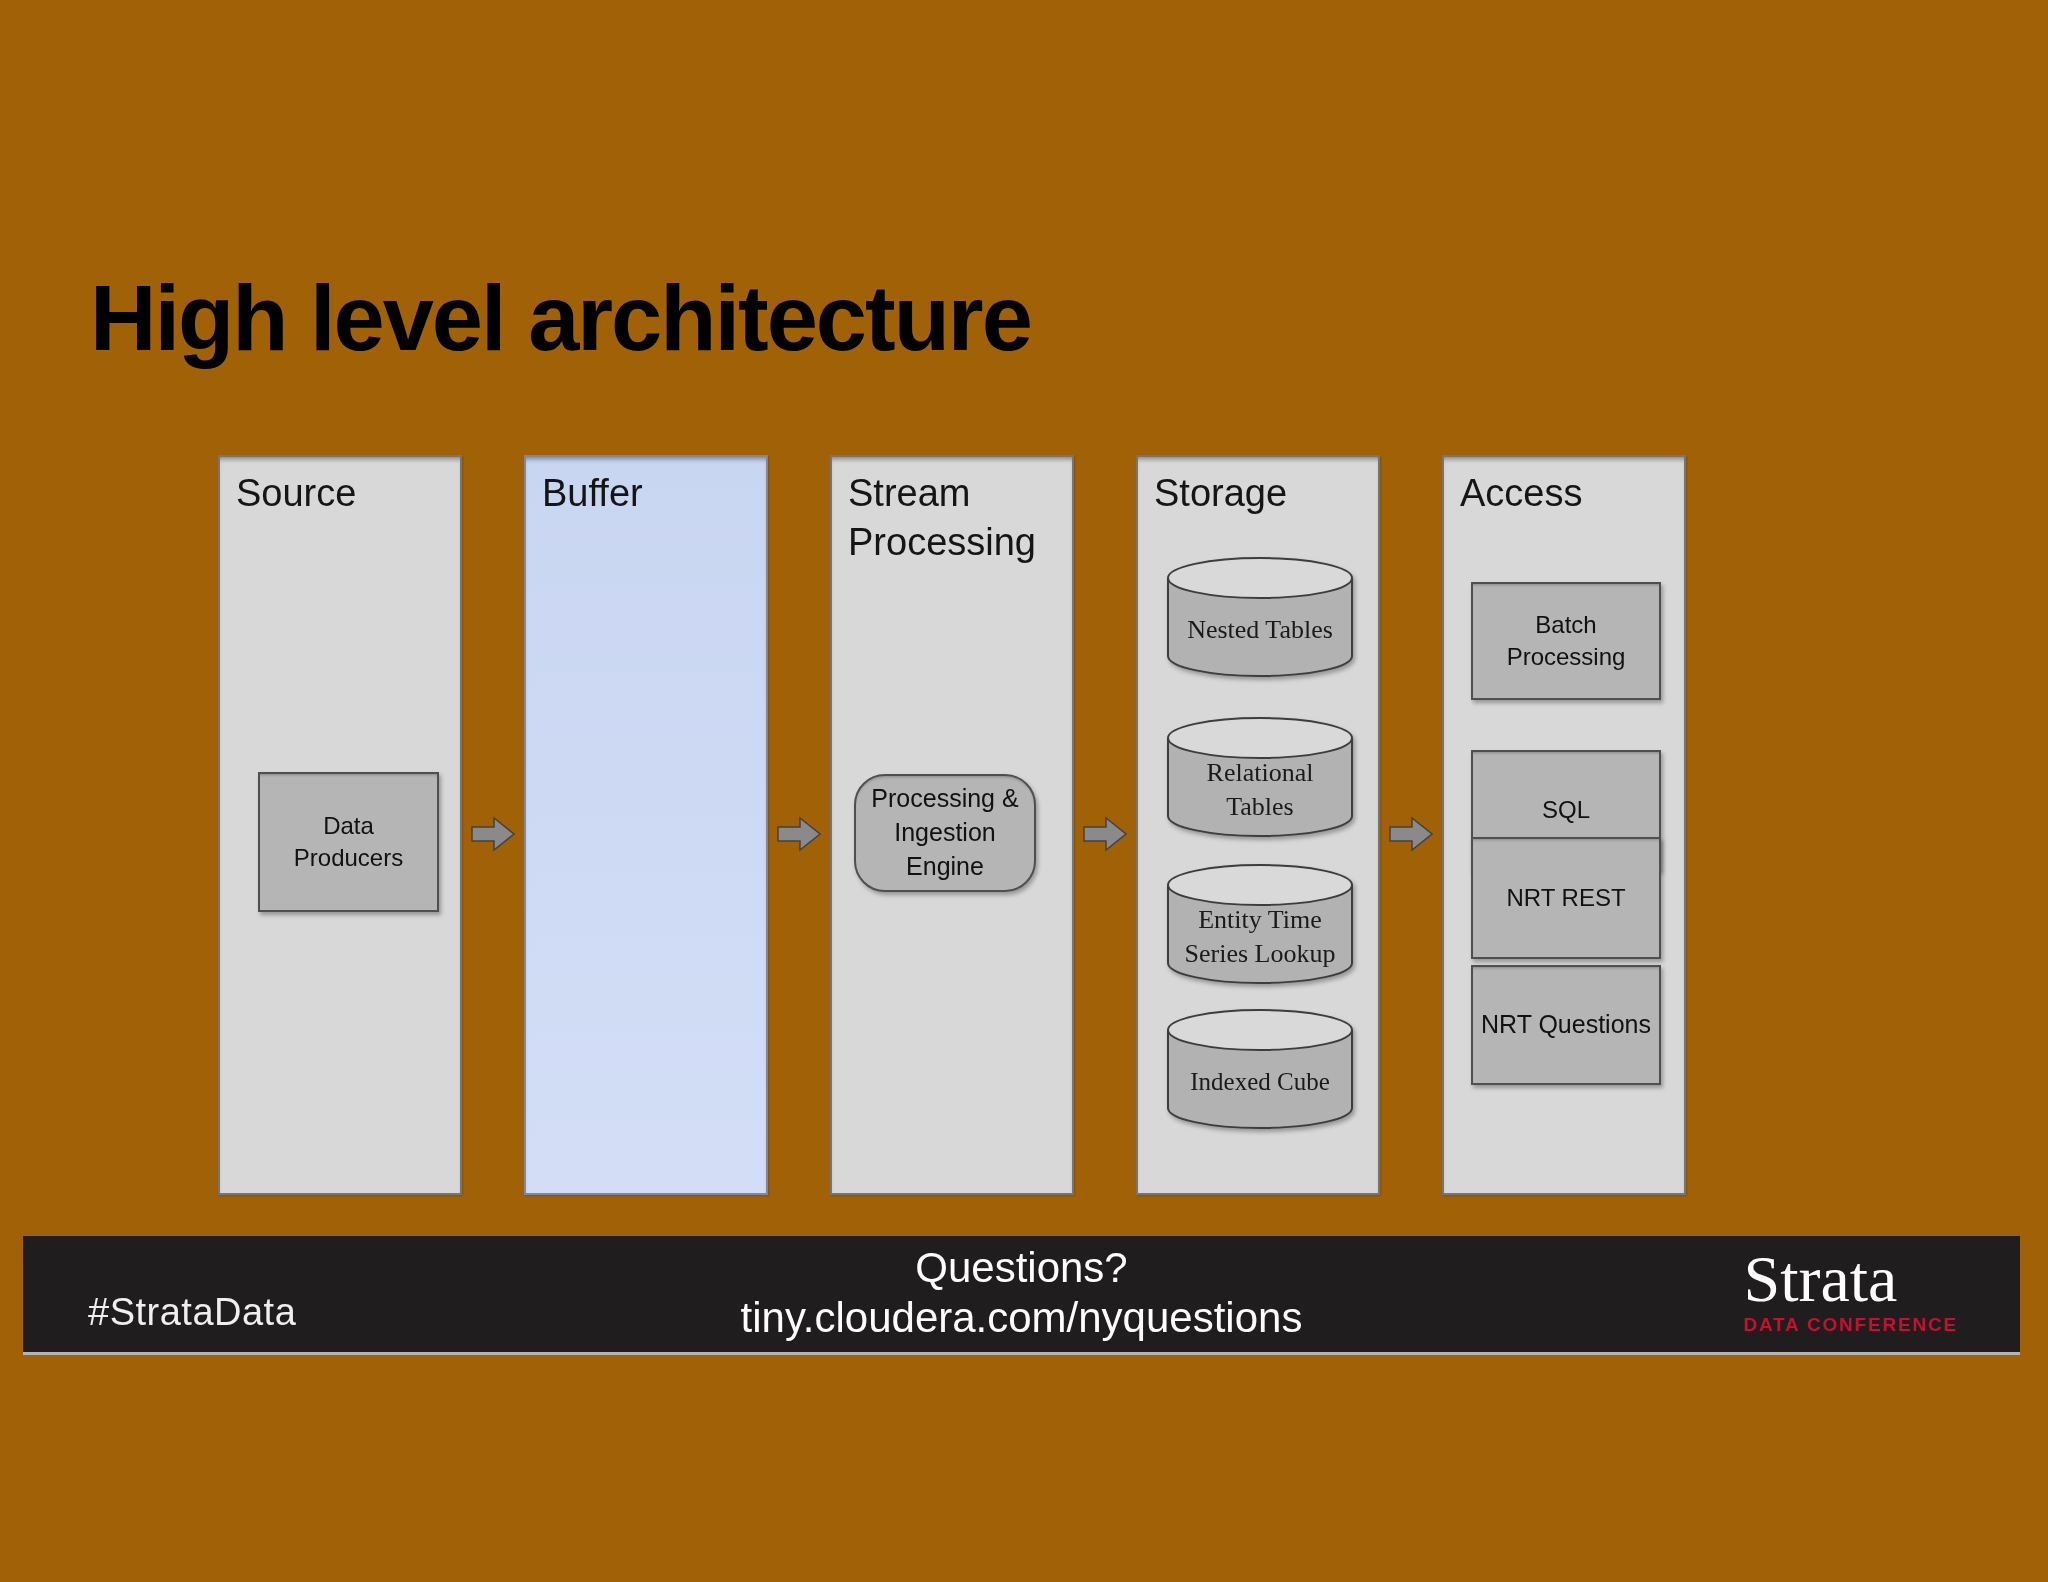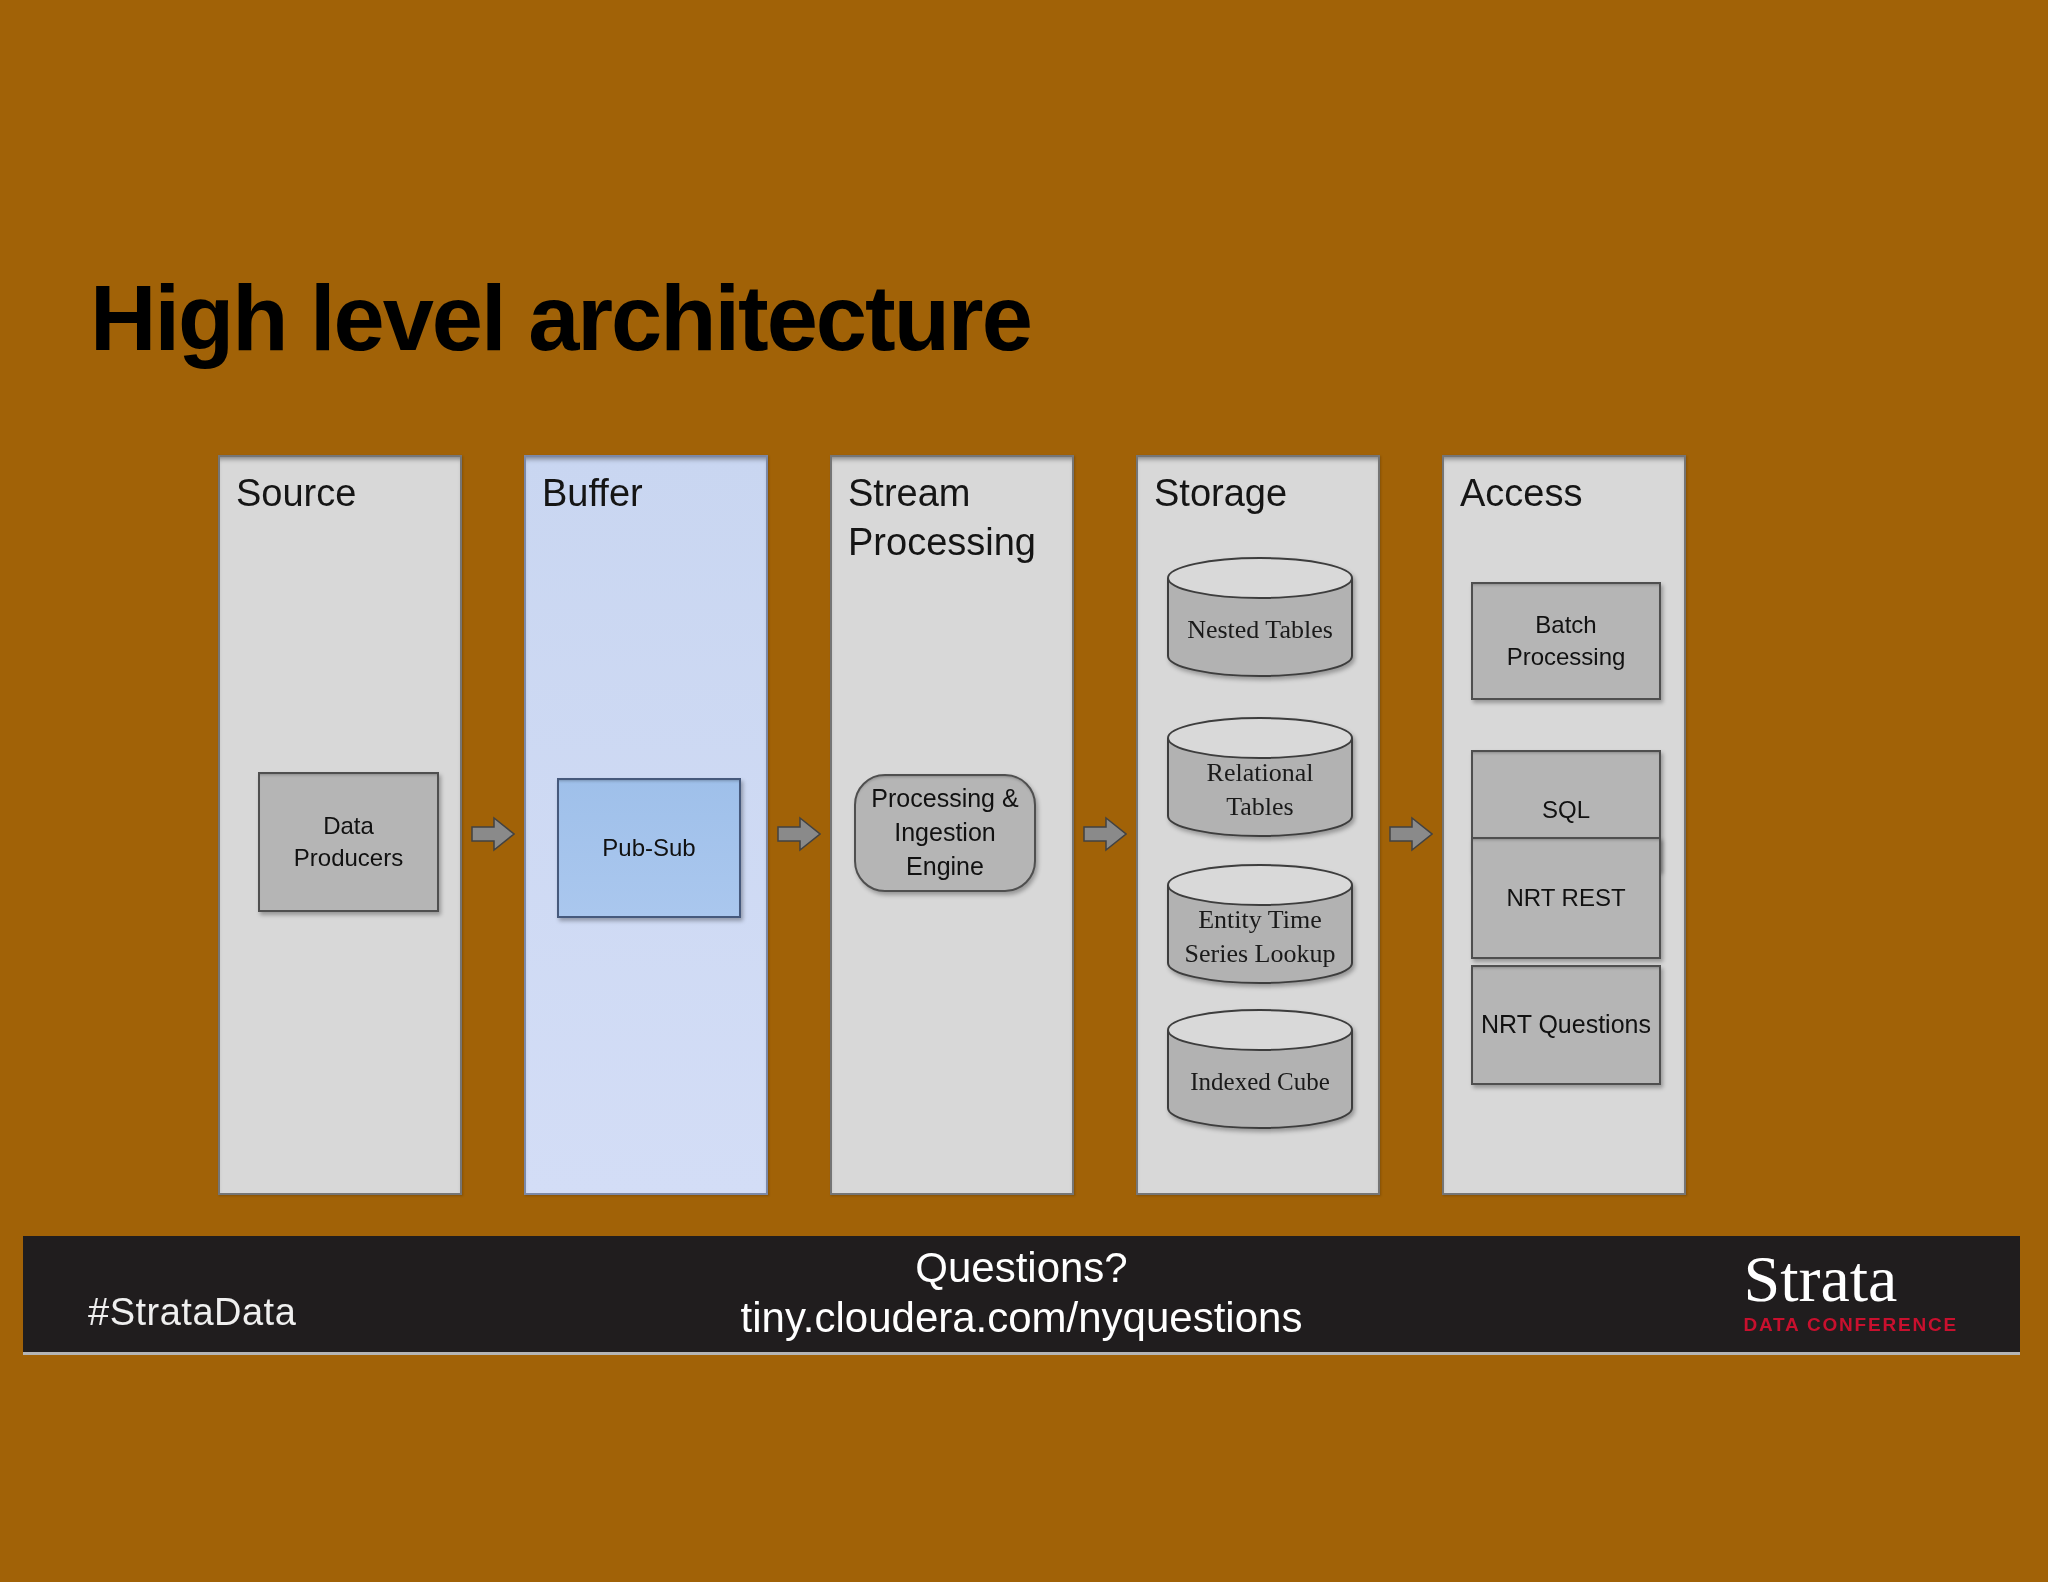--- a/index.html
+++ b/index.html
@@ -99,21 +99,20 @@
 
   <h1 class="slide-title">High level architecture</h1>
 
   <div class="col" style="left:218px;">
     <div class="col-label">Source</div>
     <div class="inner-box" style="left:38px;top:315px;width:181px;height:140px;">Data Producers</div>
   </div>
 
   <div class="col col-buffer" style="left:524px;">
     <div class="col-label">Buffer</div>
-    <div class="inner-box blue" style="left:31px;top:321px;width:184px;height:140px;">Pub-Sub</div>
   </div>
 
   <div class="col" style="left:830px;">
     <div class="col-label">Stream Processing</div>
     <div class="inner-box tight" style="left:22px;top:317px;width:182px;height:118px;border-radius:31px;">Processing &amp; Ingestion Engine</div>
   </div>
 
   <div class="col" style="left:1136px;">
     <div class="col-label">Storage</div>
 

